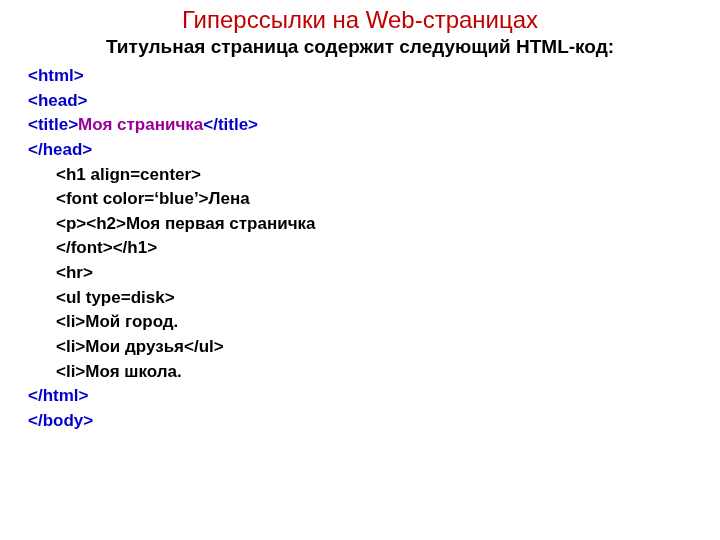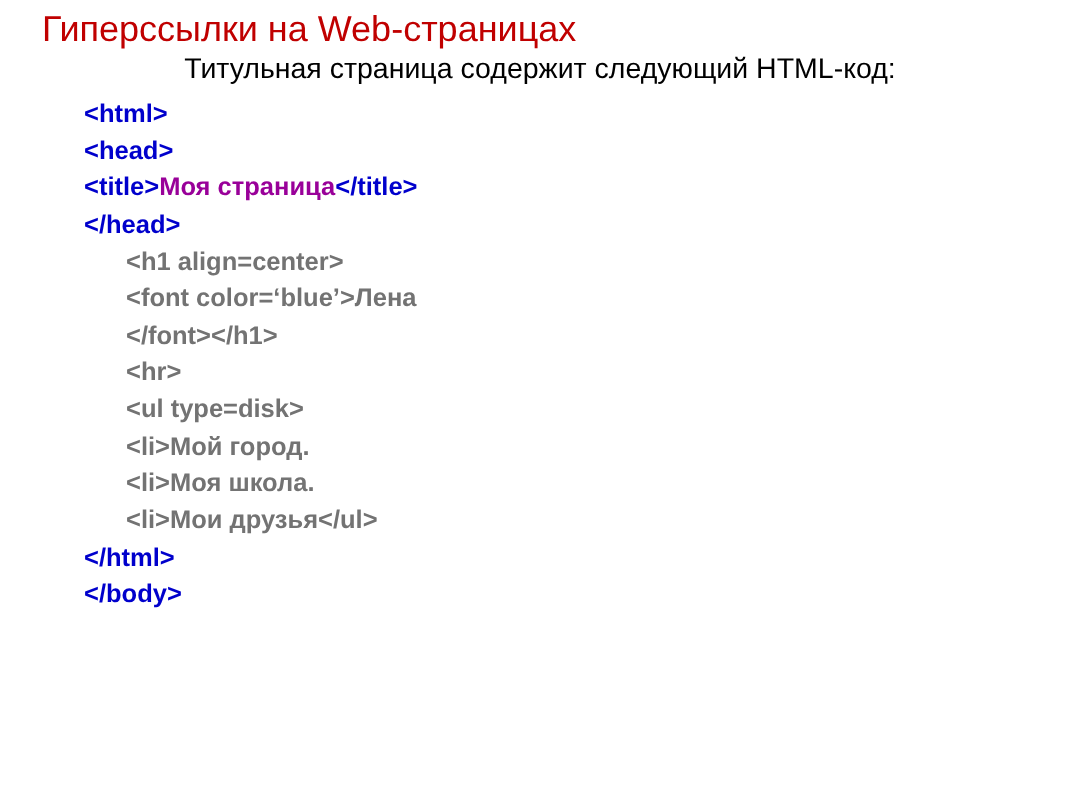--- a/index.html
+++ b/index.html
@@ -10,70 +10,73 @@
     background: #ffffff;
     font-family: "Times New Roman", Times, serif;
     overflow: hidden;
   }
   .slide {
     padding: 6px 28px 0 28px;
   }
   .title {
     color: #c00000;
     font-size: 24px;
+    text-align: center;
     margin: 0;
     font-weight: normal;
     font-family: Verdana, Arial, sans-serif;
   }
   .subtitle {
     color: #000;
     font-size: 19px;
     text-align: center;
     margin: 2px 0 6px 0;
-    font-weight: normal;
+    font-weight: bold;
     font-family: Arial, sans-serif;
   }
   .code {
     font-family: Verdana, Arial, sans-serif;
     font-size: 17px;
     font-weight: bold;
     line-height: 1.45;
-    margin-left: 28px;
   }
   .indent { padding-left: 28px; }
   .blue   { color: #0000cc; }
   .purple { color: #990099; }
-  .green  { color: #737373; }
+  .green  { color: #000000; }
 </style>
 </head>
 <body>
 
 <div class="slide">
   <h1 class="title">Гиперссылки на Web-страницах</h1>
   <div class="subtitle">Титульная страница  содержит следующий HTML-код:</div>
 
   <div class="code">
     <div class="blue">&lt;html&gt;</div>
     <div class="blue">&lt;head&gt;</div>
     <div>
-      <span class="blue">&lt;title&gt;</span><span class="purple">Моя страница</span><span class="blue">&lt;/title&gt;</span>
+      <span class="blue">&lt;title&gt;</span><span class="purple">Моя страничка</span><span class="blue">&lt;/title&gt;</span>
     </div>
     <div class="blue">&lt;/head&gt;</div>
     <div class="green indent">&lt;h1 align=center&gt;</div>
     <div class="indent">
       <span class="green">&lt;font color=‘blue’&gt;</span><span class="green">Лена</span>
+    </div>
+    <div class="indent">
+      <span class="green">&lt;p&gt;&lt;h2&gt;</span><span class="green">Моя первая страничка</span>
     </div>
     <div class="green indent">&lt;/font&gt;&lt;/h1&gt;</div>
     <div class="green indent">&lt;hr&gt;</div>
     <div class="green indent">&lt;ul type=disk&gt;</div>
     <div class="indent">
       <span class="green">&lt;li&gt;</span><span class="green">Мой город.</span>
     </div>
     <div class="indent">
-      <span class="green">&lt;li&gt;</span><span class="green">Моя школа.</span>
+      <span class="green">&lt;li&gt;</span><span class="green">Мои друзья</span><span class="green">&lt;/ul&gt;</span>
     </div>
     <div class="indent">
-      <span class="green">&lt;li&gt;</span><span class="green">Мои друзья</span><span class="green">&lt;/ul&gt;</span>
+      <span class="green">&lt;li&gt;</span><span class="green">Моя школа.</span>
     </div>
     <div class="blue">&lt;/html&gt;</div>
     <div class="blue">&lt;/body&gt;</div>
   </div>
 </div>
 
 </body></html>

